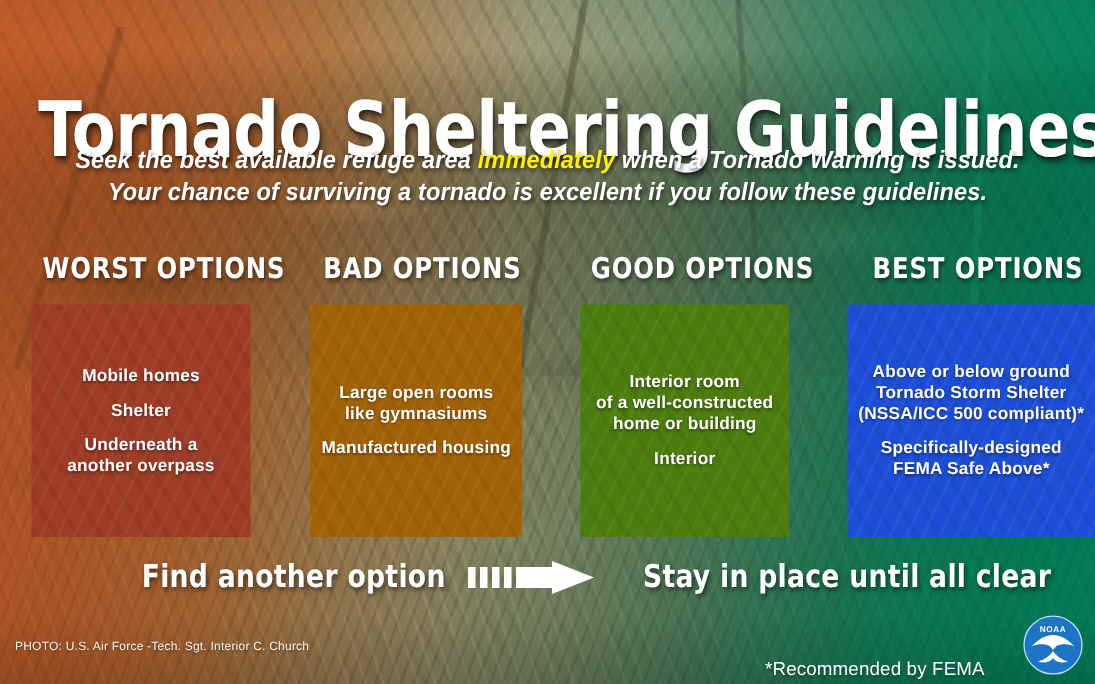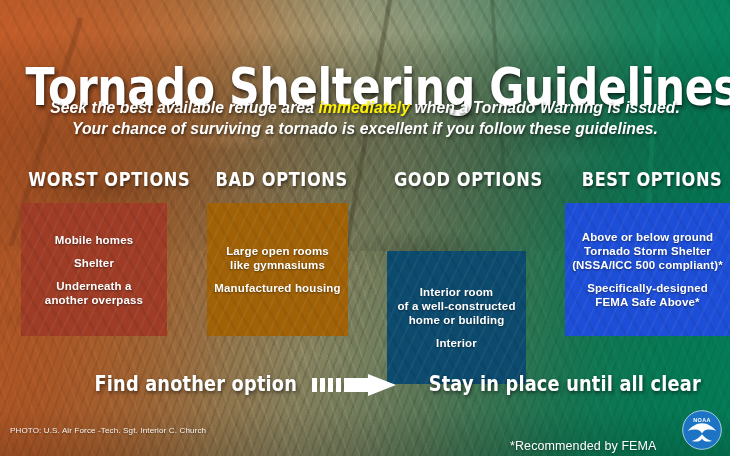--- a/index.html
+++ b/index.html
@@ -164,21 +164,21 @@
   .head.h3 { left: 578px; }
 
   
   .boxes {
     position: absolute;
     left: 0; top: 203px; width: 730px; height: 155px;
   }
   .box {
     position: absolute;
     top: 0;
-    height: 133px;
+    height: 155px;
     display: flex;
     flex-direction: column;
     align-items: center;
     justify-content: center;
     text-align: center;
     color: #ffffff;
     font-family: "Liberation Sans Narrow", "Liberation Sans", sans-serif;
     font-weight: 700;
     font-size: 11.5px;
     line-height: 14px;
@@ -200,21 +200,21 @@
     inset: 0;
     background-image:
       repeating-linear-gradient(115deg, rgba(255,255,255,.045) 0 2px, rgba(0,0,0,0) 2px 10px),
       repeating-linear-gradient(60deg, rgba(0,0,0,.05) 0 3px, rgba(0,0,0,0) 3px 13px);
     pointer-events: none;
   }
   .box .inner { position: relative; z-index: 1; }
 
   .box.b0 { left: 21px;  width: 146px; background-color: #9e3c26; }
   .box.b1 { left: 207px; width: 141px; background-color: #a16207; }
-  .box.b2 { left: 387px; width: 139px; background-color: #0c4a6e; margin-top: 48px; }
+  .box.b2 { left: 387px; width: 139px; background-color: #4d7c0f; }
   .box.b3 { left: 565px; width: 165px; background-color: #1d4ed8; }
 
   
   .footer-row {
     position: absolute;
     left: 0; top: 370px; width: 590px; height: 34px;
   }
   .cta {
     position: absolute;
     top: 0;

